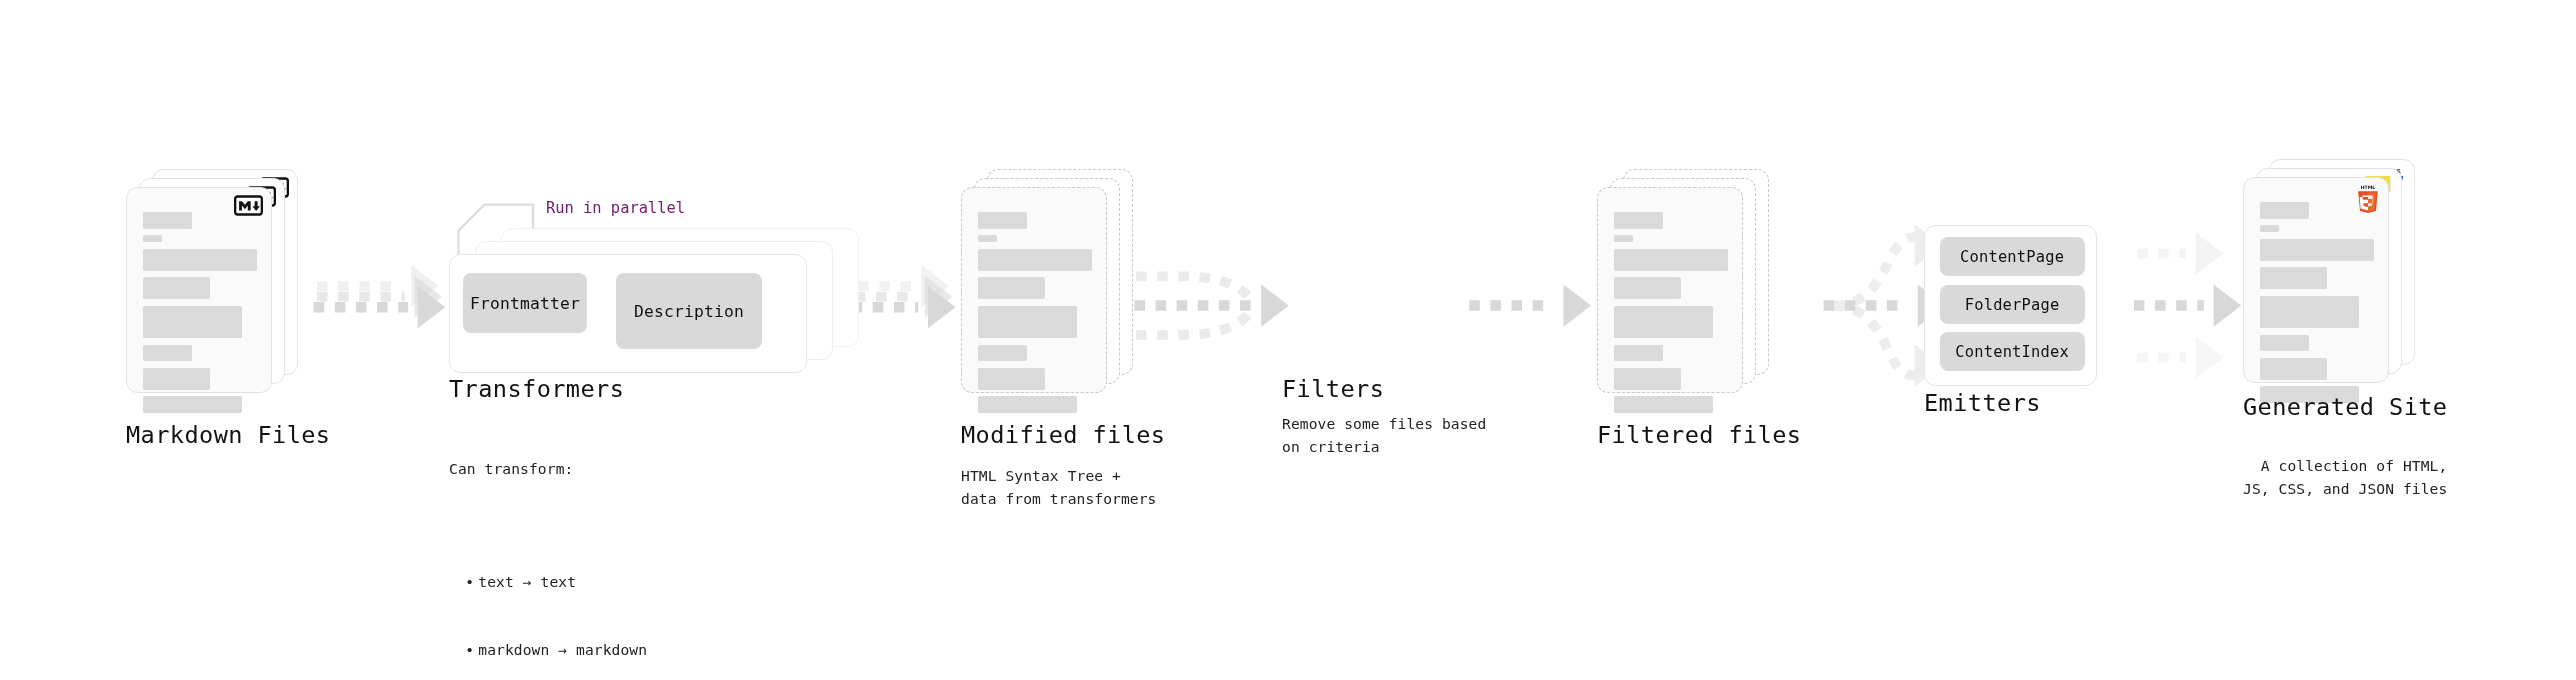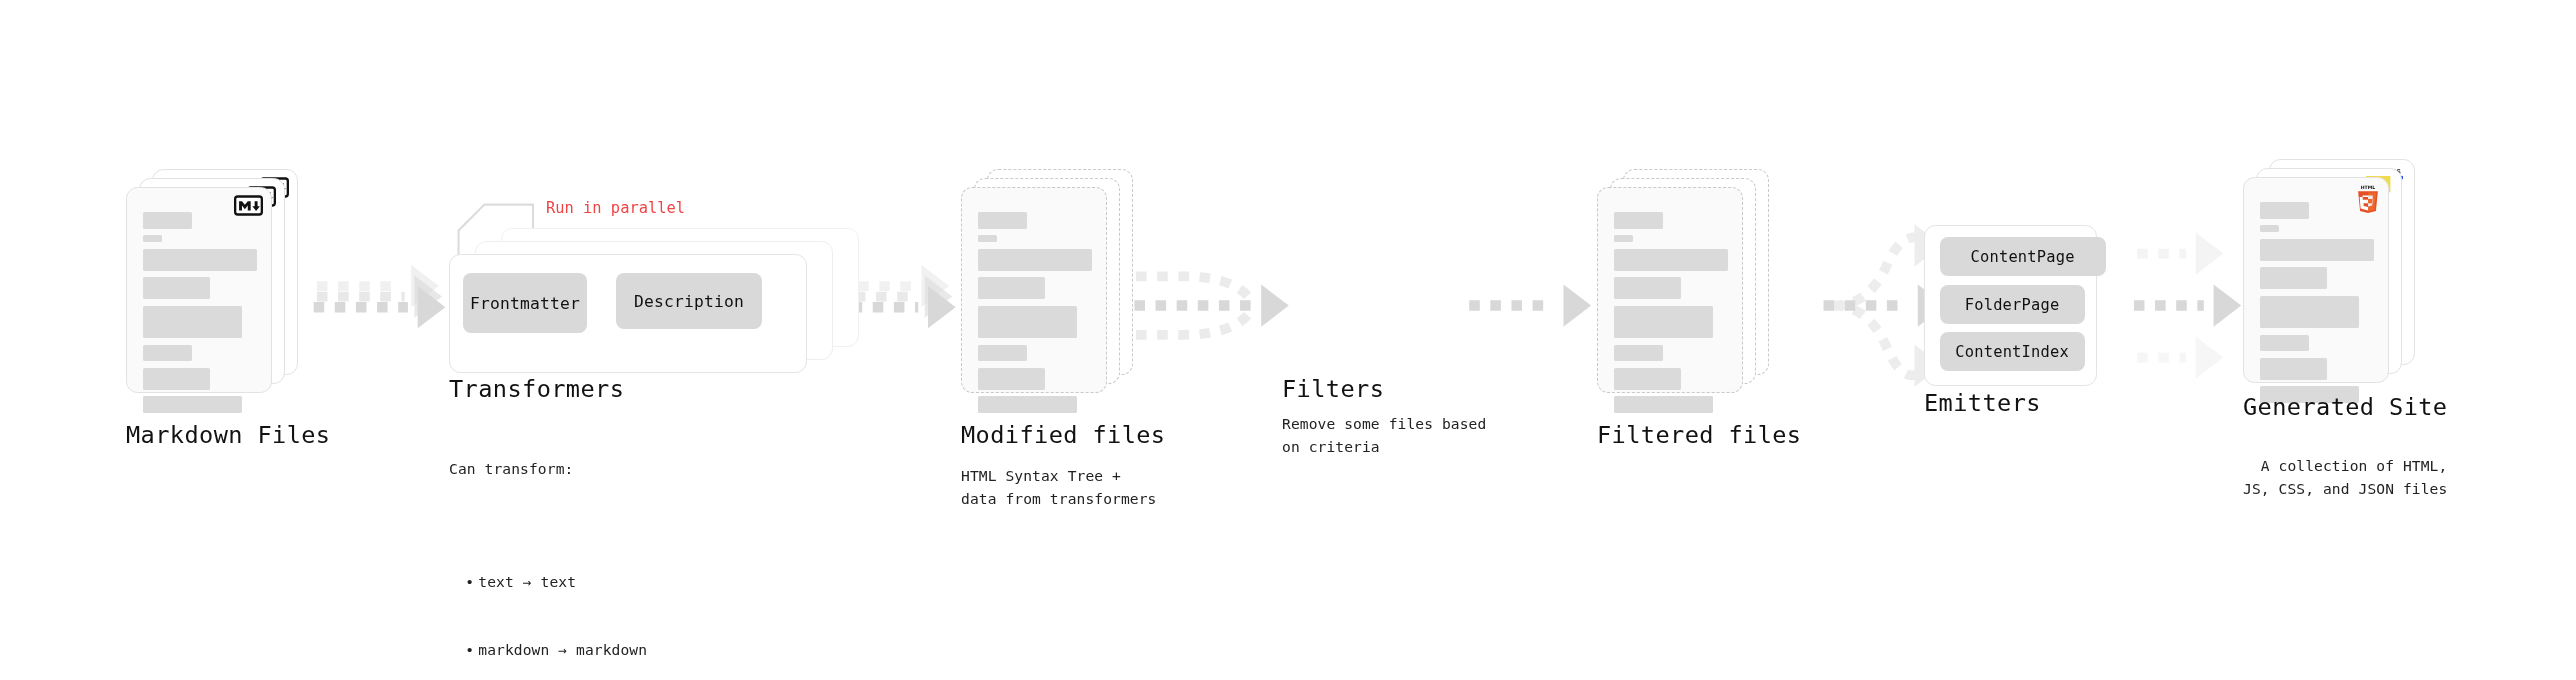--- a/index.html
+++ b/index.html
@@ -59,21 +59,21 @@
     letter-spacing:0.4px;white-space:nowrap;line-height:1;
   }
   .sub{
     position:absolute;font-size:14.6px;color:#222;line-height:1.55;
     white-space:pre;letter-spacing:0.1px;
   }
   .sub ul{margin:0;padding:0 0 0 16.3px;list-style:none;}
   .sub li:before{content:"\2022";display:inline-block;width:13px;color:#222;}
 
   .parallel-label{
-    position:absolute;font-size:15.4px;color:#ef4444;white-space:nowrap;
+    position:absolute;font-size:15.4px;color:#701a75;white-space:nowrap;
   }
 
   svg{display:block;overflow:visible;}
   .arrow-layer{position:absolute;left:0;top:0;width:2576px;height:681px;pointer-events:none;}
 </style>
 </head>
 <body>
 
 <div id="stage">
 
@@ -218,21 +218,21 @@
           <path d="M66,16 L80,22 L66,28 Z"></path>
       </g>
       <g stroke="#d2d2d2" stroke-width="2.6" fill="#d2d2d2">
         <line x1="0" y1="40" x2="66" y2="40"></line>
           <path d="M66,34 L80,40 L66,46 Z"></path>
       </g>
     </svg>
 
     <div class="panel" style="left:449px;top:254px;width:358px;height:119px;text-align:right;">
       <div class="chip" style="left:13px;top:18px;width:124px;height:60px;">Frontmatter</div>
-      <div class="chip" style="left:166px;top:18px;width:146px;height:56px;">Description</div>
+      <div class="chip" style="left:166px;top:18px;width:146px;height:76px;">Description</div>
     </div>
   </div>
   <div class="title" style="left:449px;top:378px;text-align:center;">Transformers</div>
   <div class="sub" style="left:449px;top:413px;">
     <div>Can transform:</div>
     <ul>
       <li>text → text</li>
       <li>markdown → markdown</li>
       
     </ul>
@@ -278,21 +278,21 @@
           <div class="bar h2" style="width:49px;height:16.3px;"></div>
           <div class="bar h3" style="width:67px;"></div>
           <div class="bar h2" style="width:99px;height:16.3px;"></div>
         </div>
       </div>
     </div>
   </div>
   <div class="title" style="left:1597px;top:424px;">Filtered files</div>
 
   <div class="panel" style="left:1924px;top:225px;width:173px;height:161px;">
-    <div class="chip" style="left:14.6px;top:11.4px;width:166px;height:39px;font-size:15.4px;">ContentPage</div>
+    <div class="chip" style="left:14.6px;top:11.4px;width:145px;height:39px;font-size:15.4px;">ContentPage</div>
     <div class="chip" style="left:14.6px;top:59px;width:145px;height:39px;font-size:15.4px;">FolderPage</div>
     <div class="chip" style="left:14.6px;top:106px;width:145px;height:39px;font-size:15.4px;">ContentIndex</div>
   </div>
   <div class="title" style="left:1924px;top:392px;">Emitters</div>
 
   <div class="node" style="left:2243px;top:159px;">
     <div class="doc-stack">
       <div class="doc c3 ghost">
         <svg class="tiny-badge" style="right:11.4px;top:7.3px;" width="18" height="12.2" viewBox="0 0 22 15">
           <rect x="0" y="11" width="22" height="4" fill="#264de4"></rect>

